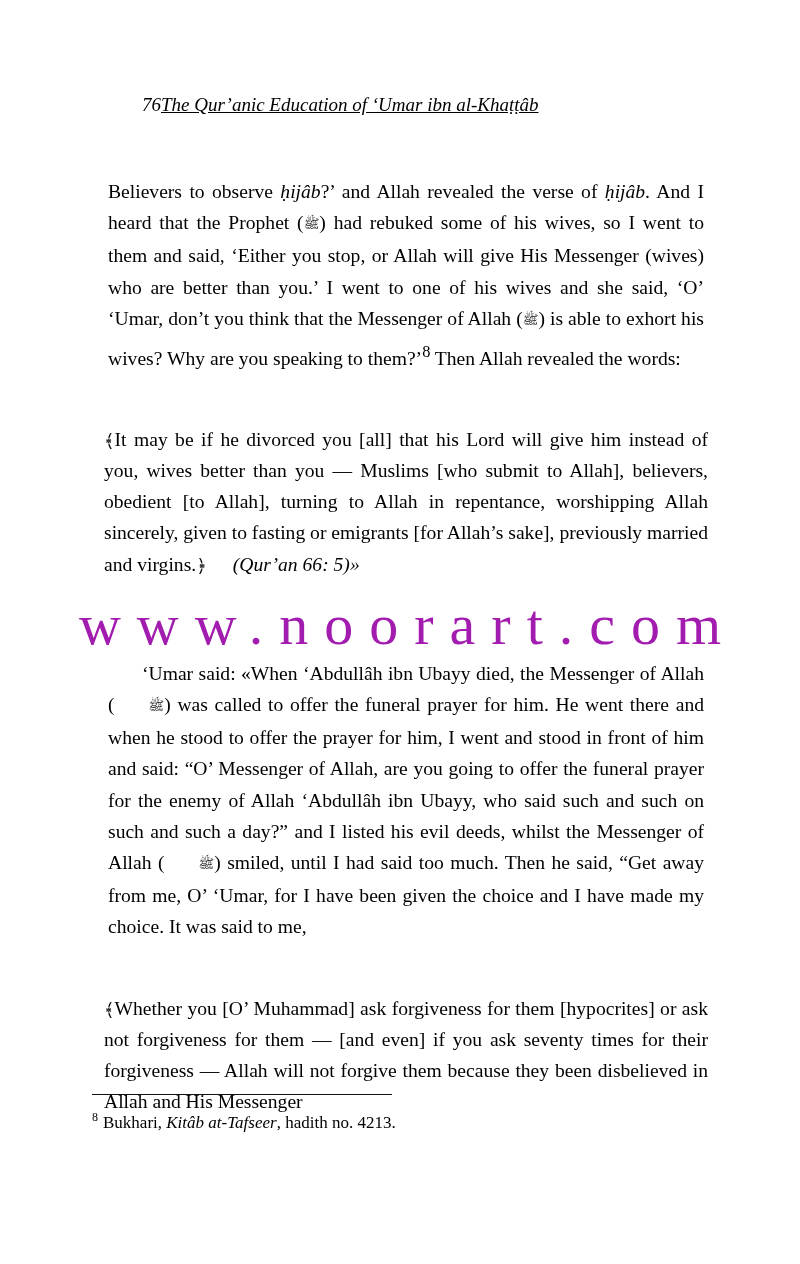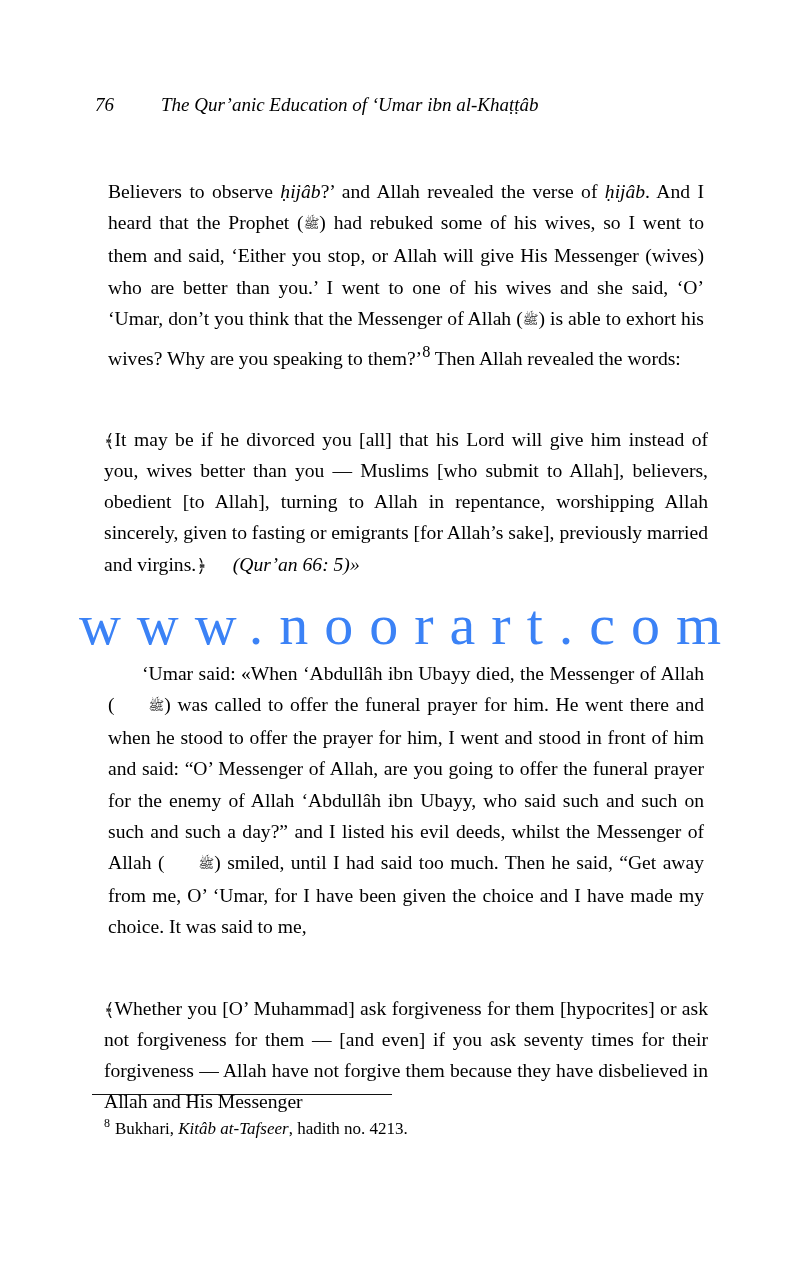--- a/index.html
+++ b/index.html
@@ -29,23 +29,25 @@
     top: 92px;
     width: 630px;
     font-style: italic;
     font-size: 19px;
     line-height: 26px;
     white-space: nowrap;
   }
   .running-head .folio {
     display: inline-block;
     width: 66px;
+    text-align: right;
   }
   .running-head .book-title {
     display: inline-block;
+    text-decoration: underline;
   }
 
   
   .content {
     position: absolute;
     left: 92px;
     top: 160px;
     width: 628px;
   }
 
@@ -117,23 +119,23 @@
     width: 628px;
   }
   .footnote-rule {
     width: 300px;
     height: 0;
     border: 0;
     border-top: 1.6px solid #111;
     margin: 0 0 10px 0;
   }
   p.footnote {
-    margin: 12px;
+    margin: 0;
     font-size: 17px;
-    line-height: 33px;
+    line-height: 24px;
   }
   p.footnote .fn-marker {
     font-size: 12px;
     vertical-align: super;
     margin-right: 5px;
   }
   p.footnote .fn-italic {
     font-style: italic;
   }
 
@@ -141,21 +143,21 @@
   .watermark {
     position: absolute;
     left: 0;
     top: 596px;
     width: 800px;
     text-align: center;
     font-family: "Liberation Serif", "DejaVu Serif", serif;
     font-size: 58px;
     line-height: 58px;
     letter-spacing: 16px;
-    color: #3b82f6;
+    color: #a21caf;
     white-space: nowrap;
     pointer-events: none;
     user-select: none;
     z-index: 5;
     text-indent: 16px;
   }
 </style>
 </head>
 <body>
 
@@ -177,21 +179,21 @@
 
     <div class="gap-head"></div>
 
 
     <div class="gap-para"></div>
 
     <p class="body-text indent"><span>‘Umar said: «When ‘Abdullâh ibn Ubayy died, the Messenger of Allah (</span><span class="pbuh">ﷺ</span><span>) was called to offer the funeral prayer for him. He went there and when he stood to offer the prayer for him, I went and stood in front of him and said: “O’ Messenger of Allah, are you going to offer the funeral prayer for the enemy of Allah ‘Abdullâh ibn Ubayy, who said such and such on such and such a day?” and I listed his evil deeds, whilst the Messenger of Allah (</span><span class="pbuh">ﷺ</span><span>) smiled, until I had said too much. Then he said, “Get away from me, O’ ‘Umar, for I have been given the choice and I have made my choice. It was said to me,</span></p>
 
     <div class="gap-quote"></div>
 
-    <p class="quote-text"><span class="orn orn-open">﴾</span><span>Whether you [O’ Muhammad] ask forgiveness for them [hypocrites] or ask not forgiveness for them — [and even] if you ask seventy times for their forgiveness — Allah have not forgive them because they have disbelieved in Allah and His Messenger</span></p>
+    <p class="quote-text"><span class="orn orn-open">﴾</span><span>Whether you [O’ Muhammad] ask forgiveness for them [hypocrites] or ask not forgiveness for them — [and even] if you ask seventy times for their forgiveness — Allah will not forgive them because they been disbelieved in Allah and His Messenger</span></p>
 
   </div>
 
   <div class="footnote-area">
     <hr class="footnote-rule">
     <p class="footnote"><span class="fn-marker">8</span><span>Bukhari, </span><span class="fn-italic">Kitâb at-Tafseer</span><span>, hadith no. 4213.</span></p>
   </div>
 
 </div>
 

